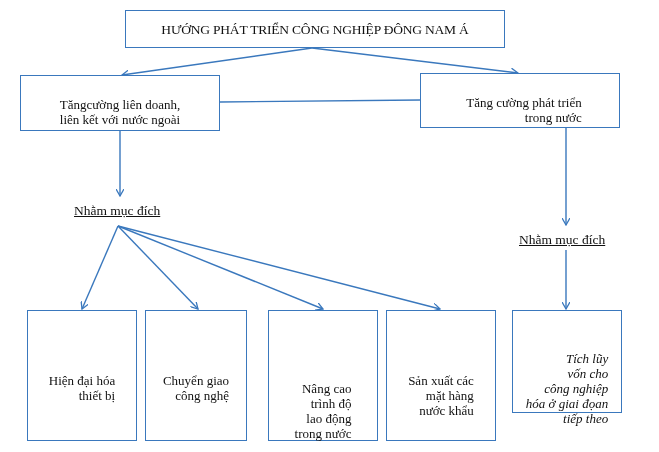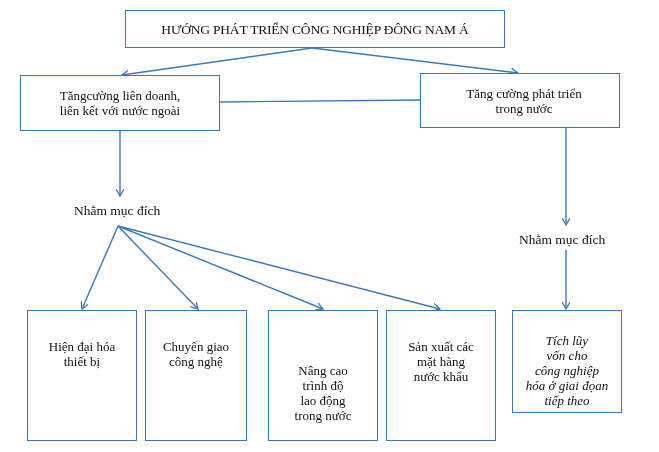--- a/index.html
+++ b/index.html
@@ -1,27 +1,27 @@
 <!DOCTYPE html>
 <html><head>
 <meta charset="utf-8">
 <style>
   html, body { margin: 0; padding: 0; background: #ffffff; }
   body { width: 659px; height: 452px; position: relative; overflow: hidden;
          font-family: "Liberation Serif", "DejaVu Serif", serif; color: #111; }
   .box { position: absolute; box-sizing: border-box; border: 1.6px solid #3a78bd;
          background: #fff; display: flex; flex-direction: column; align-items: center;
-         text-align: center; font-size: 13px; line-height: 15px; }
+         text-align: right; font-size: 13px; line-height: 15px; }
   .title { left: 125px; top: 10px; width: 380px; height: 38px; justify-content: center;
            font-size: 13.5px; letter-spacing: -0.2px; }
   .mid { justify-content: center; }
-  .leaf { padding-top: 28px; }
-  .label { position: absolute; font-size: 13.5px; white-space: nowrap; }
+  .leaf { padding-top: 44px; }
+  .label { position: absolute; font-size: 13.5px; white-space: nowrap; text-decoration: underline; }
   svg { position: absolute; left: 0; top: 0; }
-  .line { white-space: pre-line; }
+  .line { white-space: pre-line; margin-top: 18px; }
 </style>
 </head>
 <body>
 
 <svg width="659" height="452" viewBox="0 0 659 452">
   <defs>
     <marker id="arr" markerWidth="8" markerHeight="8" refX="7" refY="4" orient="auto" markerUnits="userSpaceOnUse">
       <path d="M0,0 L7,4 L0,8" fill="none" stroke="#3a78bd" stroke-width="1.3"></path>
     </marker>
   </defs>

